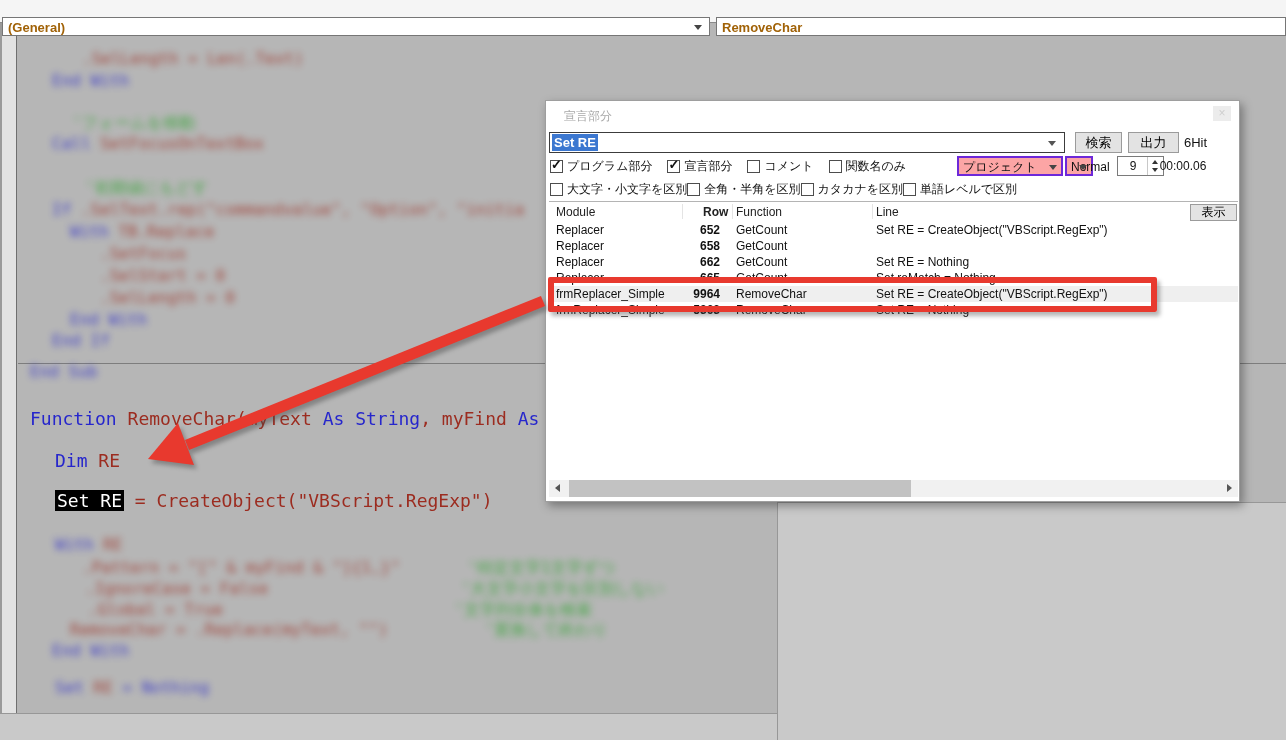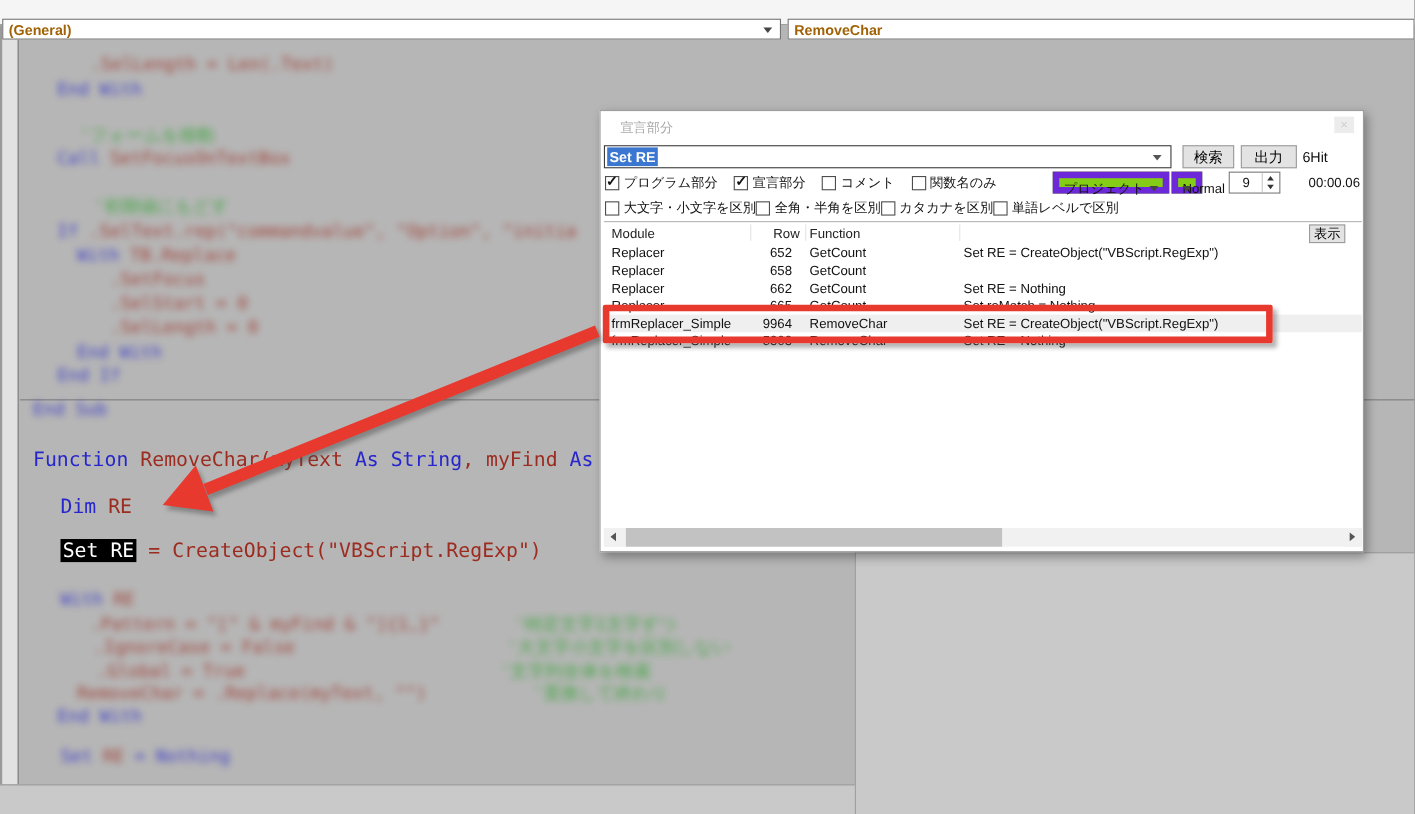--- a/index.html
+++ b/index.html
@@ -49,44 +49,44 @@
   #hit-count{position:absolute;left:638px;top:31px;width:55px;height:21px;line-height:21px;
              font-size:13px;}
   .cb-row{position:absolute;display:flex;align-items:center;height:18px;}
   #check-row-1{left:4px;top:56px;gap:15px;}
   #check-row-2{left:4px;top:79px;}
   .cb{display:flex;align-items:center;cursor:default;}
   .cb-box{position:relative;width:13px;height:13px;border:1px solid #4d4d4d;background:#fff;
           margin-right:4px;box-sizing:border-box;flex:none;}
   .cb-check{position:absolute;left:0px;top:-4px;font-size:13px;font-weight:bold;color:#111;}
   .cb-lbl{font-size:12px;white-space:nowrap;}
-  .combo-sm{position:absolute;height:20px;background:#84cc16;border:6px solid #6d28d9;box-sizing:border-box;
+  .combo-sm{position:absolute;height:20px;background:#fca5a5;border:2px solid #6d28d9;box-sizing:border-box;
             font-size:12px;line-height:18px;padding-left:4px;}
   #combo-scope{left:411px;top:55px;width:106px;}
   #combo-mode{left:519px;top:55px;width:28px;}
   .combo-sm .chev{right:4px;top:7px;}
   #spinner{position:absolute;left:571px;top:55px;width:47px;height:20px;background:#fff;
            border:1px solid #7a7a7a;box-sizing:border-box;}
   #spin-val{position:absolute;left:0;top:0;width:30px;height:18px;line-height:18px;text-align:center;font-size:12px;}
   #spin-btns{position:absolute;right:0;top:0;width:15px;height:18px;border-left:1px solid #c8c8c8;}
   .spin-up,.spin-dn{position:absolute;left:4px;width:0;height:0;border-left:3.5px solid transparent;
                     border-right:3.5px solid transparent;}
   .spin-up{top:3px;border-bottom:4px solid #333;}
   .spin-dn{bottom:3px;border-top:4px solid #333;}
-  #elapsed{position:absolute;left:632px;top:55px;width:70px;height:20px;line-height:20px;
+  #elapsed{position:absolute;left:602px;top:55px;width:70px;height:20px;line-height:20px;
            text-align:center;font-size:12px;}
   
   #results{position:absolute;left:3px;top:100px;width:689px;height:277px;background:#fff;
            border-top:1px solid #b4b4b4;box-sizing:border-box;}
   .rgrid{display:grid;grid-template-columns:130px 50px 140px 1fr;height:16px;line-height:16px;font-size:12px;}
   #res-header{height:20px;line-height:20px;color:#222;position:relative;}
   .hsep{position:absolute;top:2px;width:1px;height:15px;background:#e4e4e4;}
-  .cell-module{padding-left:7px;} .cell-row{text-align:right;padding-right:9px;}
+  .cell-module{padding-left:7px;} .cell-row{text-align:right;padding-right:9px;font-weight:bold;}
   .cell-fn{padding-left:7px;} .cell-line{padding-left:7px;white-space:nowrap;overflow:hidden;}
-  #btn-show{left:641px;top:2px;width:33px;height:17px;line-height:15px;font-size:12px;}
+  #btn-show{left:641px;top:2px;width:47px;height:17px;line-height:15px;font-size:12px;}
   #results-rows{position:absolute;left:0;top:20px;width:689px;}
   .result-row.selected{background:#efefef;}
   
   #hscroll{position:absolute;left:3px;top:379px;width:689px;height:17px;background:#f1f1f1;}
   .sb-arrow{position:absolute;top:0;width:17px;height:17px;background:#f1f1f1;}
   #sb-left{left:0;} #sb-right{right:0;}
   .tri-l{position:absolute;left:6px;top:4px;width:0;height:0;border-top:4.5px solid transparent;
          border-bottom:4.5px solid transparent;border-right:5px solid #555;}
   .tri-r{position:absolute;left:6px;top:4px;width:0;height:0;border-top:4.5px solid transparent;
          border-bottom:4.5px solid transparent;border-left:5px solid #555;}
@@ -215,20 +215,21 @@
         <span class="spin-dn"></span>
       </span>
     </div>
     <div id="elapsed">00:00.06</div>
 
     <div id="results">
       <div class="rgrid" id="res-header">
         <span class="cell-module">Module</span>
         <span class="cell-row" style="text-align:left;padding-left:24px;">Row</span>
         <span class="cell-fn">Function</span>
+        <span class="cell-line">Line</span>
         <span class="hsep" style="left:133px;"></span>
         <span class="hsep" style="left:183px;"></span>
         <span class="hsep" style="left:323px;"></span>
         <span class="btn" id="btn-show">表示</span>
       </div>
       <div id="results-rows">
           <div class="rgrid result-row">
             <span class="cell-module">Replacer</span>
             <span class="cell-row">652</span>
             <span class="cell-fn">GetCount</span>

